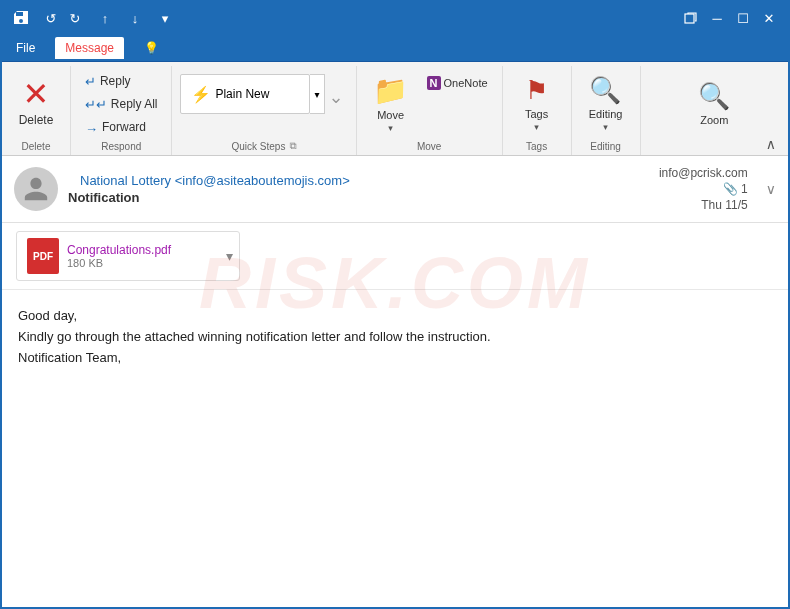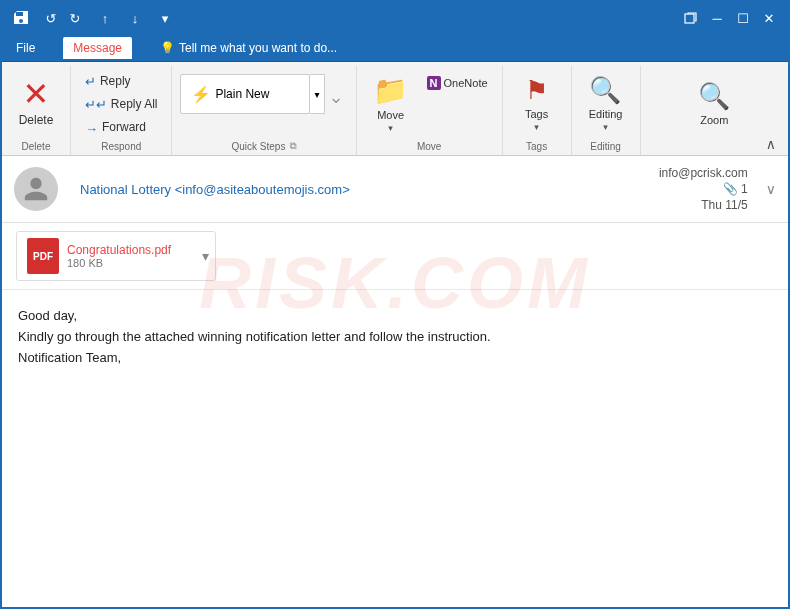--- a/index.html
+++ b/index.html
@@ -21,21 +21,21 @@
     .title-bar-title { font-size: 13px; color: white; position: absolute; left: 50%; transform: translateX(-50%); }
     .undo-redo { display: flex; gap: 2px; }
 
     
     .menu-bar {
       background: #1e6bb5;
       height: 28px;
       display: flex;
       align-items: center;
       padding: 0 4px;
-      gap: 18px;
+      gap: 10px;
       border-bottom: 1px solid #1557a0;
     }
     .menu-item {
       color: white;
       font-size: 12px;
       padding: 4px 10px;
       cursor: pointer;
       border-radius: 2px;
     }
     .menu-item.active { background: white; color: #ef4444; border-radius: 2px 2px 0 0; }
@@ -175,39 +175,39 @@
       padding: 8px 14px;
       border-bottom: 1px solid #e8e8e8;
     }
     .attachment-item {
       display: flex;
       align-items: center;
       gap: 8px;
       border: 1px solid #ddd;
       border-radius: 3px;
       padding: 6px 10px;
-      width: 200px;
+      width: 224px;
       background: white;
       cursor: pointer;
       position: relative;
     }
     .pdf-icon {
       background: #d32f2f;
       color: white;
       font-size: 10px;
       font-weight: bold;
       width: 32px;
       height: 36px;
       display: flex;
       align-items: center;
       justify-content: center;
       border-radius: 2px;
       flex-shrink: 0;
     }
-    .attachment-name { font-size: 12px; color: #ef4444; font-weight: 500; text-align: right; }
+    .attachment-name { font-size: 12px; color: #a21caf; font-weight: 500; text-align: right; }
     .attachment-size { font-size: 11px; color: #777; }
     .attachment-arrow {
       position: absolute;
       right: 6px;
       font-size: 14px;
       color: #888;
     }
 
     
     .mail-body {
@@ -269,21 +269,20 @@
     <div class="tb-btn">☐</div>
     <div class="tb-btn">✕</div>
   </div>
 </div>
 
 <div class="menu-bar">
   <div class="menu-item">File</div>
   <div class="menu-item active">Message</div>
   <div class="tell-me">
     <span>💡</span>
-    <span>Tell me what you want to do...</span>
   </div>
 </div>
 
 <div class="ribbon">
 
   <div class="ribbon-section" style="padding: 4px 8px 0 8px; align-items:center;">
     <div class="ribbon-section-top" style="justify-content:center;">
       <div class="ribbon-btn-large" style="position:relative;">
         <span class="delete-x">✕</span>
         <span class="label" style="font-size:12px; color:#333; margin-top:2px;">Delete</span>
@@ -395,20 +394,21 @@
 <div class="mail-content-area">
 
   <div class="mail-header">
     <div class="avatar">
       <svg viewBox="0 0 24 24">
         <path d="M12 12c2.7 0 4.8-2.1 4.8-4.8S14.7 2.4 12 2.4 7.2 4.5 7.2 7.2 9.3 12 12 12zm0 2.4c-3.2 0-9.6 1.6-9.6 4.8v2.4h19.2v-2.4c0-3.2-6.4-4.8-9.6-4.8z"></path>
       </svg>
     </div>
     <div class="mail-meta">
       <div class="mail-from">National Lottery &lt;info@asiteaboutemojis.com&gt;</div>
+      <div class="mail-subject">Notification</div>
     </div>
     <div class="mail-to-area">
       <div class="mail-to">info@pcrisk.com</div>
       <div class="mail-attachment">
         <span>📎</span>
         <span>1</span>
       </div>
       <div class="mail-date">Thu 11/5</div>
     </div>
     <div class="chevron-down">∨</div>

